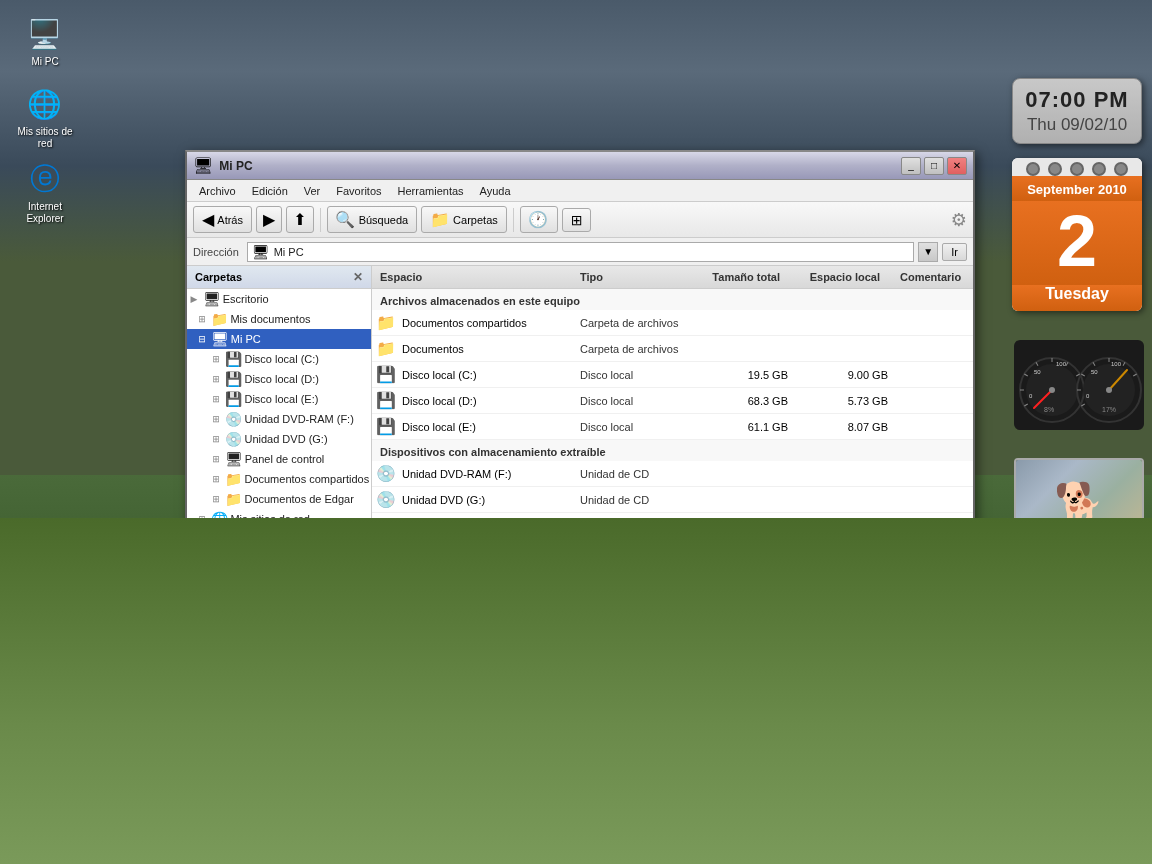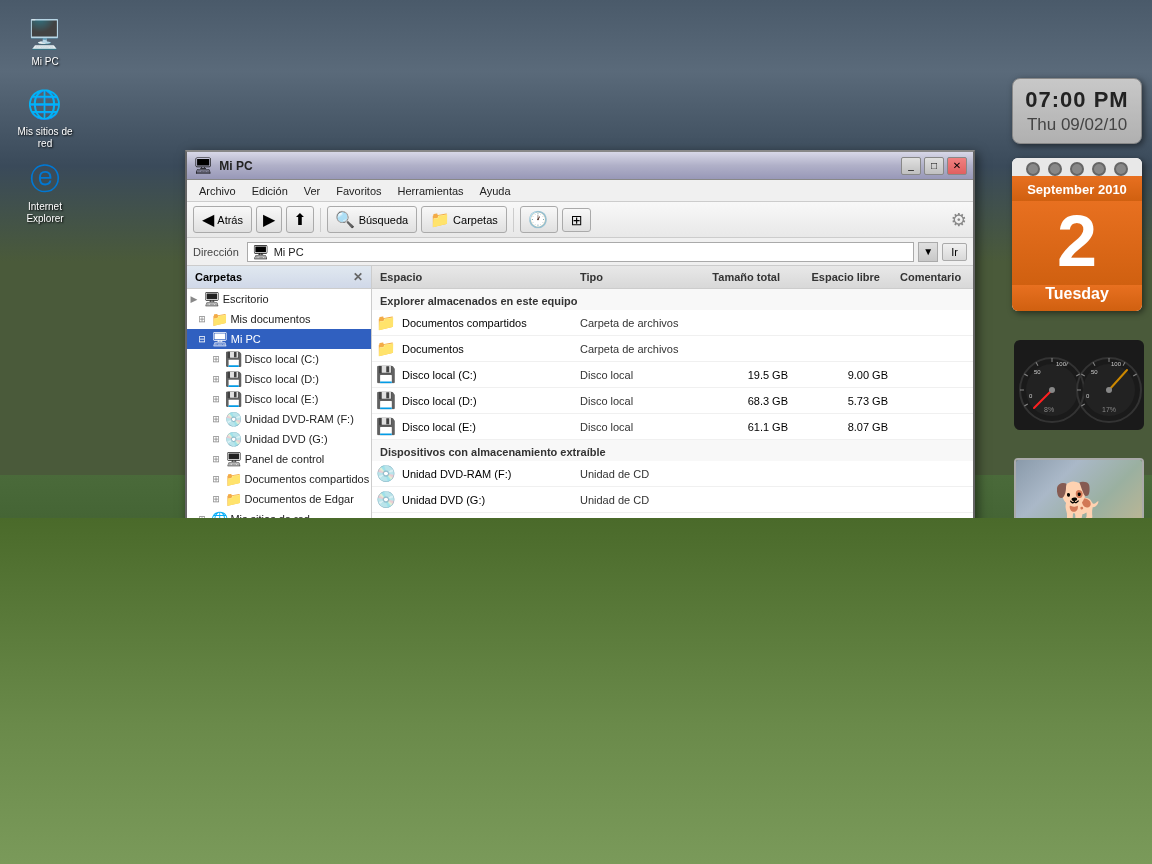--- a/index.html
+++ b/index.html
@@ -835,25 +835,25 @@
           <span class="tree-label">Papelera de reciclaje</span>
         </div>
       </div>
 
       <div class="file-panel">
 
         <div class="file-panel-header">
           <div class="file-col name">Espacio</div>
           <div class="file-col type">Tipo</div>
           <div class="file-col size">Tamaño total</div>
-          <div class="file-col free">Espacio libre</div>
+          <div class="file-col free">Espacio local</div>
           <div class="file-col comment">Comentario</div>
         </div>
 
-        <div class="section-header">Explorer almacenados en este equipo</div>
+        <div class="section-header">Archivos almacenados en este equipo</div>
         <div class="file-row">
           <span class="file-icon folder-yellow">📁</span>
           <span class="file-name">Documentos compartidos</span>
           <span class="file-type">Carpeta de archivos</span>
           <span class="file-size"></span>
           <span class="file-free"></span>
         </div>
         <div class="file-row">
           <span class="file-icon folder-yellow">📁</span>
           <span class="file-name">Documentos</span>

